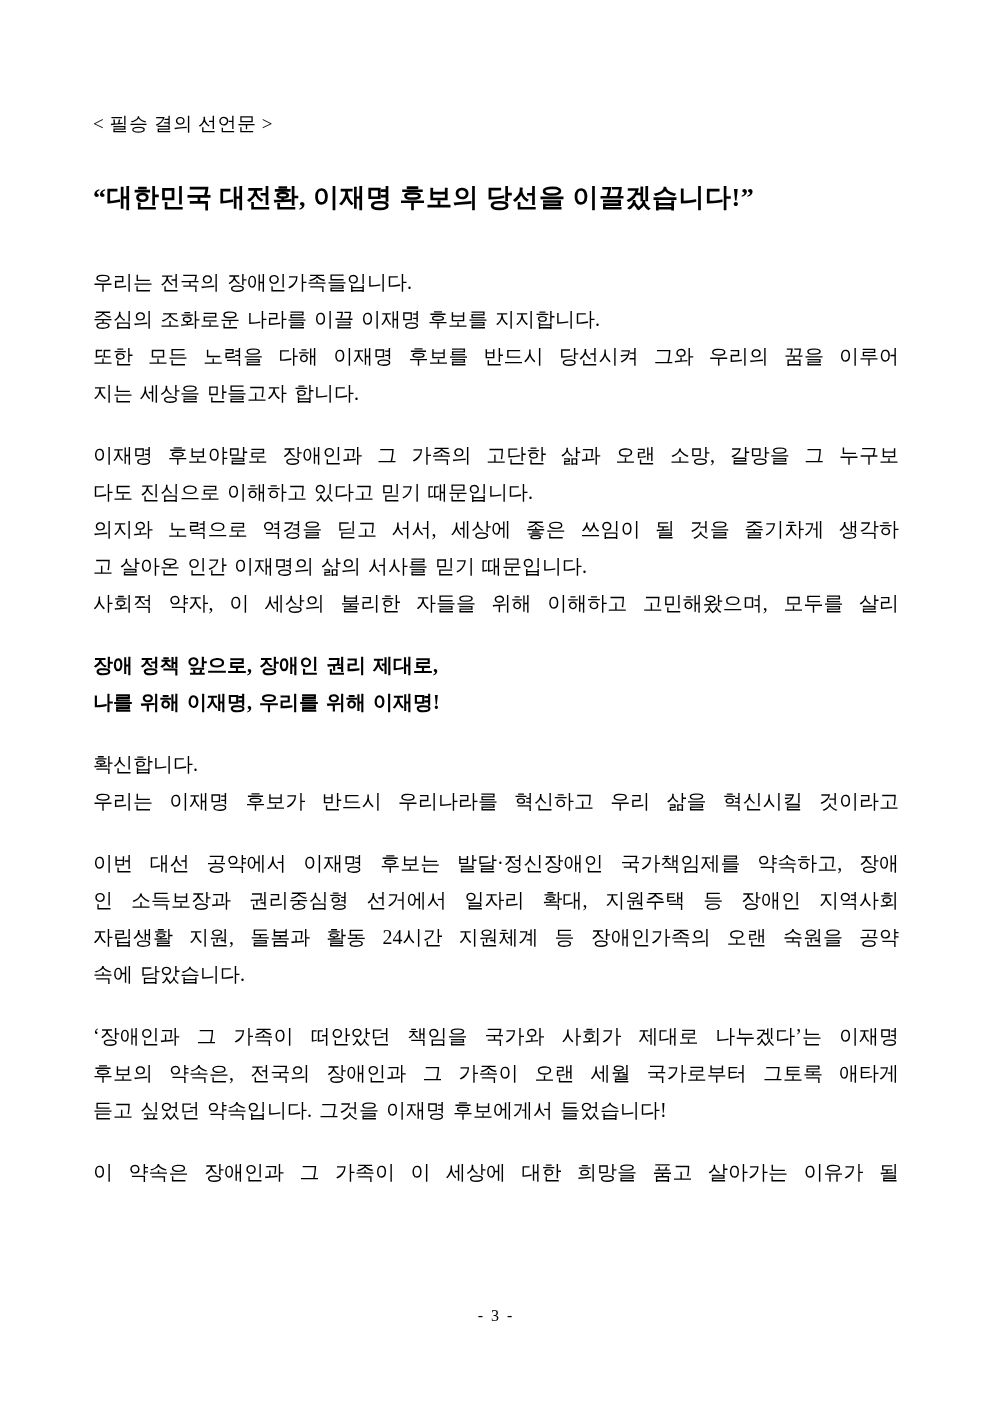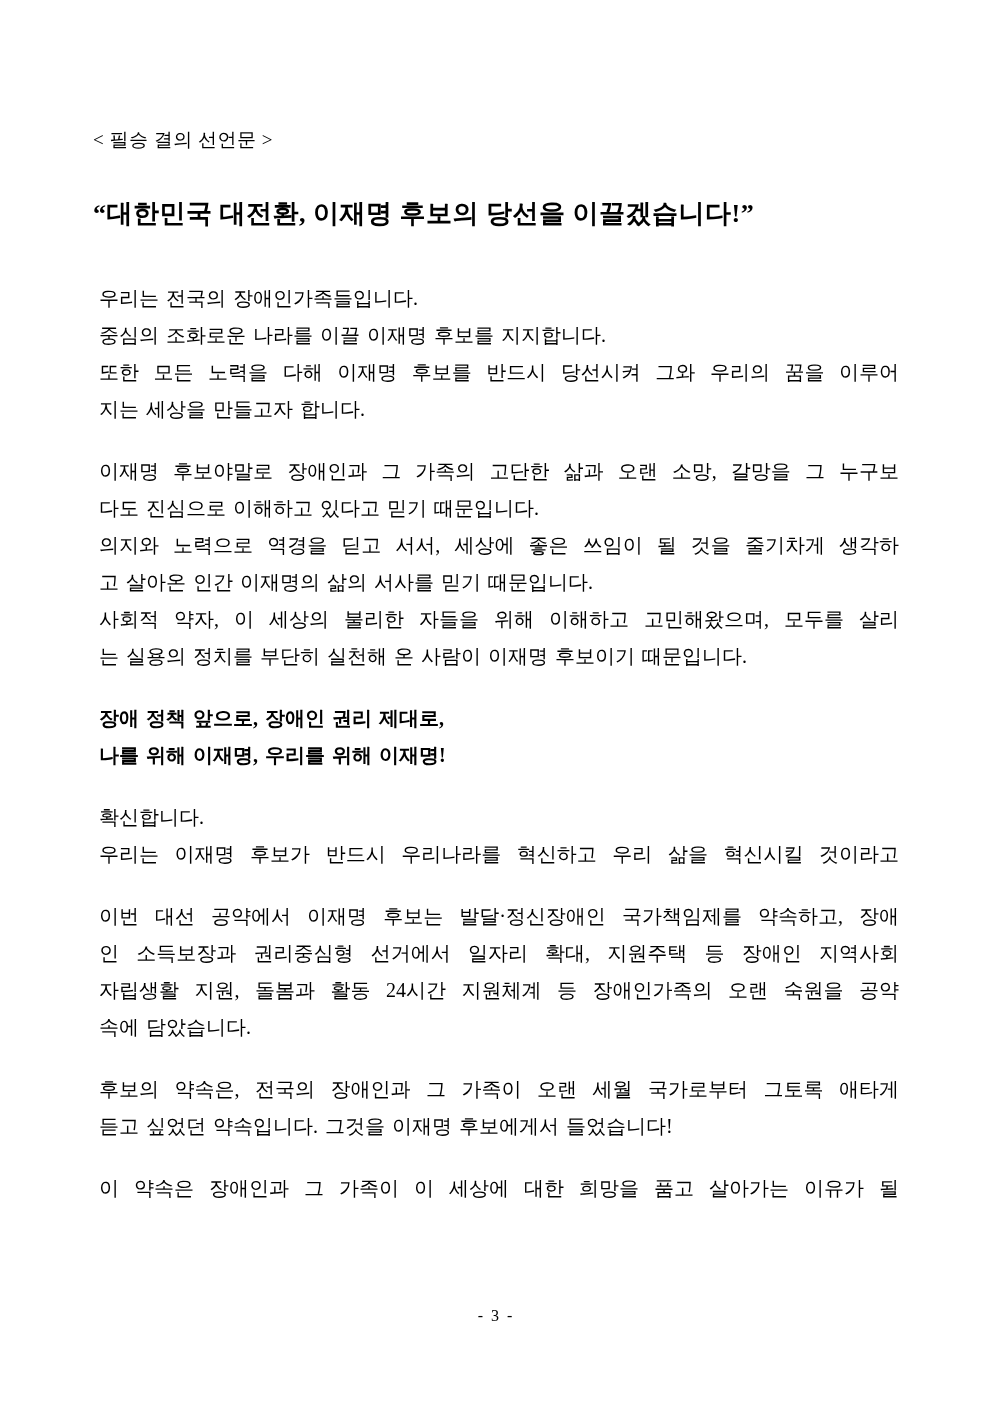--- a/index.html
+++ b/index.html
@@ -13,21 +13,21 @@
     height: 1403px;
     background: #ffffff;
     color: #000000;
     font-family: "Liberation Serif", "DejaVu Serif", serif;
     overflow: hidden;
     box-sizing: border-box;
   }
   .content {
     position: absolute;
     left: 93px;
-    top: 16px;
+    top: 0;
     width: 806px;
   }
   .doc-title {
     margin-top: 110px;
     font-size: 19px;
     line-height: 28px;
     letter-spacing: 0.5px;
     text-align: left;
     white-space: nowrap;
   }
@@ -35,21 +35,20 @@
     margin-top: 42px;
     font-size: 26px;
     font-weight: bold;
     line-height: 36px;
     letter-spacing: 0.5px;
     text-align: left;
     white-space: nowrap;
   }
   .body-block {
     margin-top: 48px;
-    margin-left: 6px;
   }
   .para {
     margin-bottom: 25px;
     font-size: 20px;
     line-height: 37px;
   }
   .para.bold {
     font-weight: bold;
   }
   .line {
@@ -84,37 +83,37 @@
           <div class="line">중심의 조화로운 나라를 이끌 이재명 후보를 지지합니다.</div>
           <div class="line fill">또한 모든 노력을 다해 이재명 후보를 반드시 당선시켜 그와 우리의 꿈을 이루어</div>
           <div class="line">지는 세상을 만들고자 합니다.</div>
         </div>
         <div class="para">
           <div class="line fill">이재명 후보야말로 장애인과 그 가족의 고단한 삶과 오랜 소망, 갈망을 그 누구보</div>
           <div class="line">다도 진심으로 이해하고 있다고 믿기 때문입니다.</div>
           <div class="line fill">의지와 노력으로 역경을 딛고 서서, 세상에 좋은 쓰임이 될 것을 줄기차게 생각하</div>
           <div class="line">고 살아온 인간 이재명의 삶의 서사를 믿기 때문입니다.</div>
           <div class="line fill">사회적 약자, 이 세상의 불리한 자들을 위해 이해하고 고민해왔으며, 모두를 살리</div>
-          <div class="line">는 실용의 정치를 부단히 실천해 온 사람이 이재명 후보이기 때문입니다.</div>
         </div>
         <div class="para bold">
           <div class="line">장애 정책 앞으로, 장애인 권리 제대로,</div>
           <div class="line">나를 위해 이재명, 우리를 위해 이재명!</div>
         </div>
         <div class="para">
           <div class="line">확신합니다.</div>
           <div class="line fill">우리는 이재명 후보가 반드시 우리나라를 혁신하고 우리 삶을 혁신시킬 것이라고</div>
         </div>
         <div class="para">
           <div class="line fill">이번 대선 공약에서 이재명 후보는 발달·정신장애인 국가책임제를 약속하고, 장애</div>
           <div class="line fill">인 소득보장과 권리중심형 선거에서 일자리 확대, 지원주택 등 장애인 지역사회</div>
           <div class="line fill">자립생활 지원, 돌봄과 활동 24시간 지원체계 등 장애인가족의 오랜 숙원을 공약</div>
           <div class="line">속에 담았습니다.</div>
         </div>
         <div class="para">
+          <div class="line fill">‘장애인과 그 가족이 떠안았던 책임을 국가와 사회가 제대로 나누겠다’는 이재명</div>
           <div class="line fill">후보의 약속은, 전국의 장애인과 그 가족이 오랜 세월 국가로부터 그토록 애타게</div>
           <div class="line">듣고 싶었던 약속입니다. 그것을 이재명 후보에게서 들었습니다!</div>
         </div>
         <div class="para">
           <div class="line fill">이 약속은 장애인과 그 가족이 이 세상에 대한 희망을 품고 살아가는 이유가 될</div>
         </div>
       </div>
   </div>
   <div class="page-number">- 3 -</div>
 </div>

